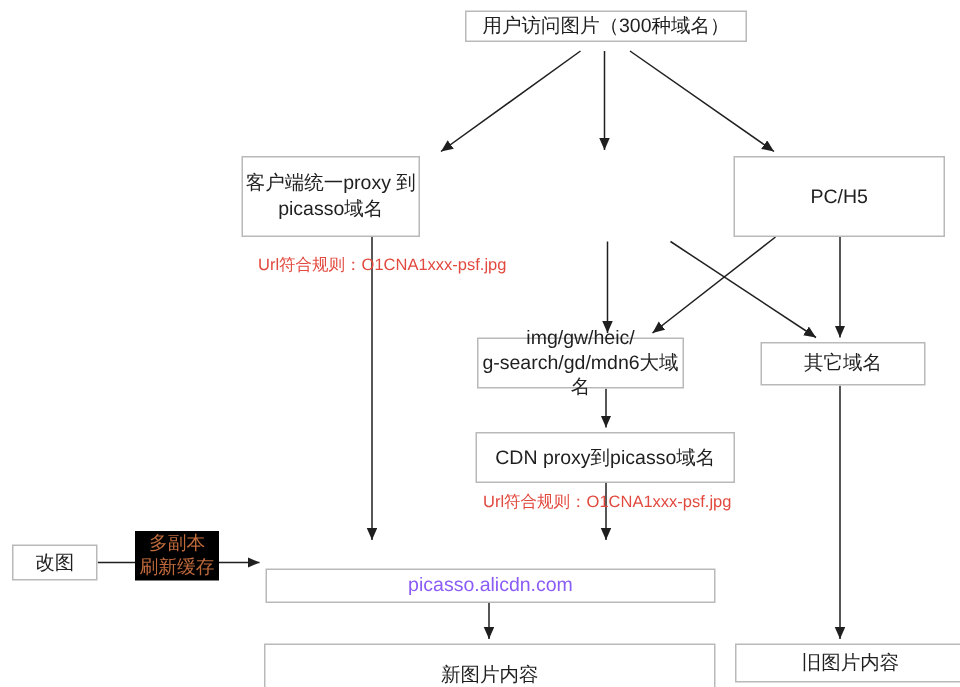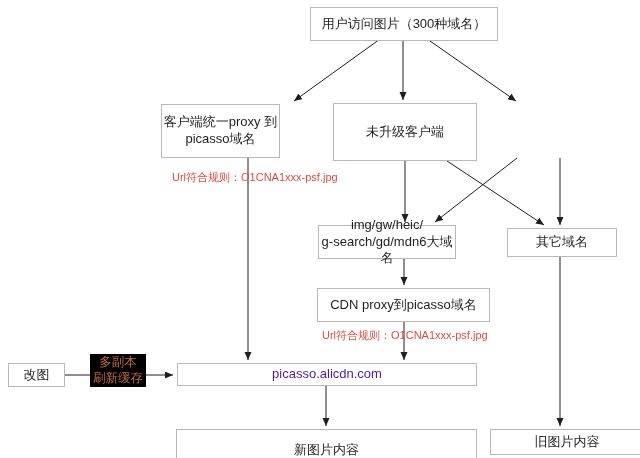--- a/index.html
+++ b/index.html
@@ -16,21 +16,21 @@
     z-index:2;
     box-sizing:border-box;
     border:1px solid #b9b9b9;
     background:#ffffff;
     display:flex;align-items:center;justify-content:center;
     text-align:center;
     color:#1f1f1f;
     font-size:13px;line-height:1.3;
     white-space:pre-line;
   }
-  .node.orange{color:#4c1d95;}
+  .node.orange{color:#8b5cf6;margin-top:16px;}
   .annotation{
     position:absolute;
     z-index:3;
     font-size:11px;line-height:1.25;
     color:#e2493e;
     white-space:pre-line;
   }
   .annotation.orange{
     color:#c06a3c;
     background:#000000;
@@ -60,27 +60,27 @@
       <line x1="560" y1="158" x2="560" y2="225" marker-end="url(#ah)"></line>
       <line x1="404" y1="259" x2="404" y2="285" marker-end="url(#ah)"></line>
       <line x1="404" y1="322" x2="404" y2="360" marker-end="url(#ah)"></line>
       <line x1="248" y1="158" x2="248" y2="360" marker-end="url(#ah)"></line>
       <line x1="326" y1="386" x2="326" y2="426" marker-end="url(#ah)"></line>
       <line x1="560" y1="257" x2="560" y2="426" marker-end="url(#ah)"></line>
       <line x1="65" y1="375" x2="173" y2="375" marker-end="url(#ah)"></line>
     </g>
   </svg>
 
-  <div class="node" style="left:310px;top:7px;width:188px;height:34px">用户访问图片（300种域名）</div>
+  <div class="node" style="left:310px;top:7px;width:188px;height:21px">用户访问图片（300种域名）</div>
 
   <div class="node" style="left:161px;top:104px;width:119px;height:54px">客户端统一proxy 到
 picasso域名</div>
 
-  <div class="node" style="left:333px;top:103px;width:144px;height:58px">未升级客户端</div>
 
+  <div class="node" style="left:489px;top:104px;width:141px;height:54px">PC/H5</div>
 
   <div class="node" style="left:318px;top:225px;width:138px;height:34px">img/gw/heic/
 g-search/gd/mdn6大域名</div>
 
   <div class="node" style="left:507px;top:228px;width:110px;height:29px">其它域名</div>
 
   <div class="node" style="left:317px;top:288px;width:173px;height:34px">CDN proxy到picasso域名</div>
 
   <div class="node orange" style="left:177px;top:363px;width:300px;height:23px">picasso.alicdn.com</div>
 

